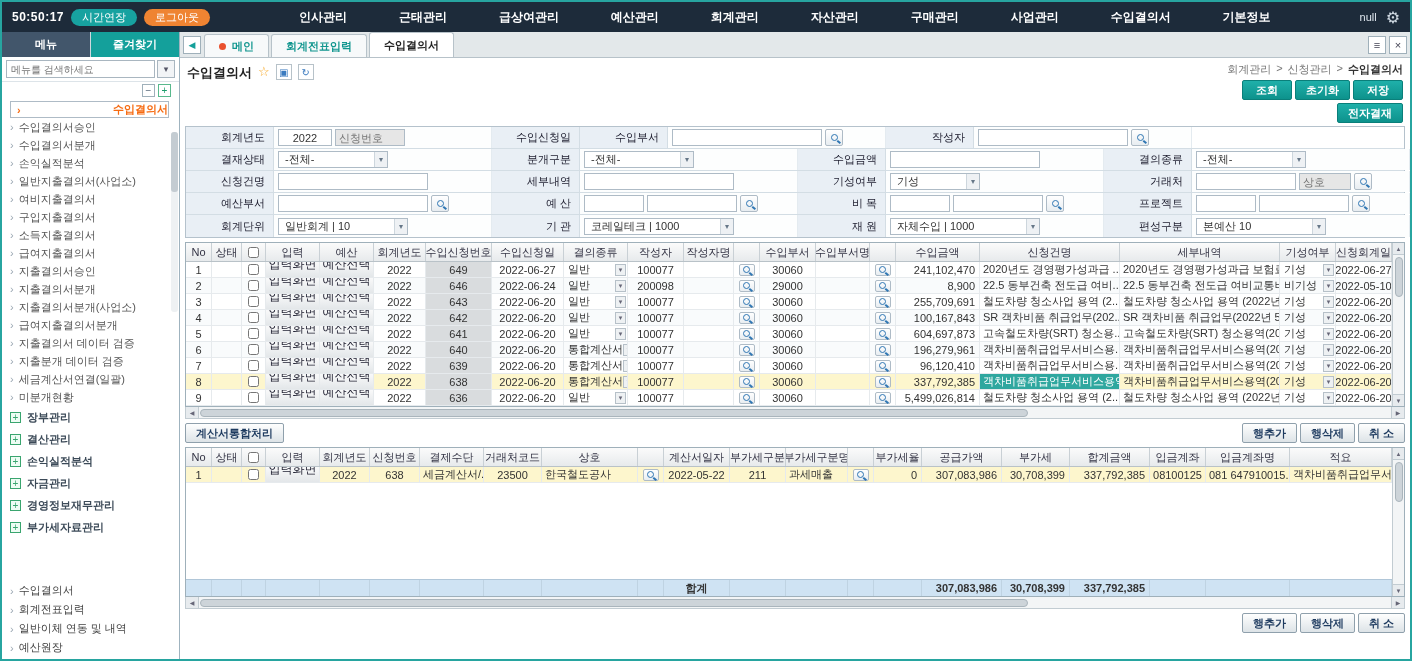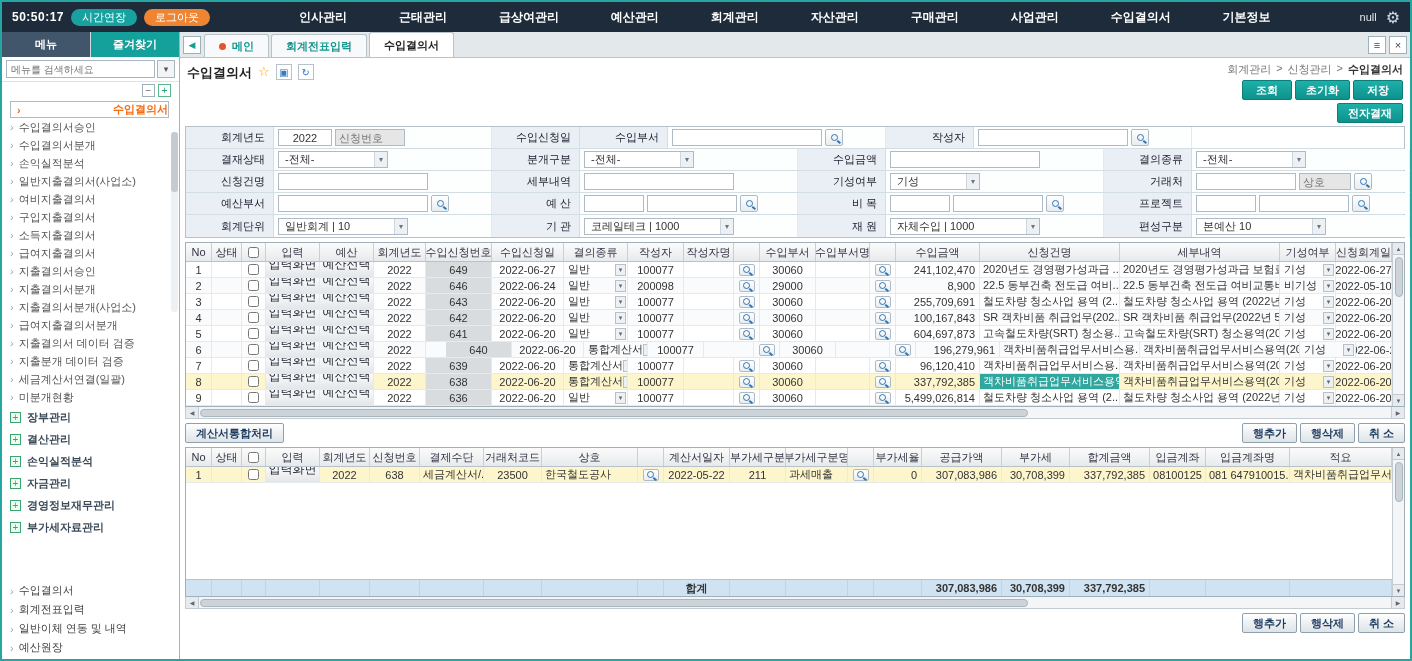--- a/index.html
+++ b/index.html
@@ -712,21 +712,21 @@
                   <div class="gc" style="width: 24px;">
                     <input type="checkbox" style="width: 11px; height: 11px;">
                   </div>
                   <div class="gc" style="width: 54px;">
                     <span class="cellbtn">입력화면</span>
                   </div>
                   <div class="gc" style="width: 54px;">
                     <span class="cellbtn">예산선택</span>
                   </div>
                   <div class="gc" style="width: 52px;">2022</div>
-                  <div class="gc ro" style="width: 66px; margin-left: 20px;">640</div>
+                  <div class="gc ro" style="width: 66px;">640</div>
                   <div class="gc" style="width: 72px;">2022-06-20</div>
                   <div class="gc cellsel" style="width: 64px;">
                     <span>통합계산서</span>
                     <span class="arr">▾</span>
                   </div>
                   <div class="gc" style="width: 56px;">100077</div>
                   <div class="gc" style="width: 50px;"></div>
                   <div class="gc" style="width: 26px;">
                     <span class="magbtn" style="height: 12px; width: 16px; flex: 0 0 16px;">
                       <span class="mag"></span>

